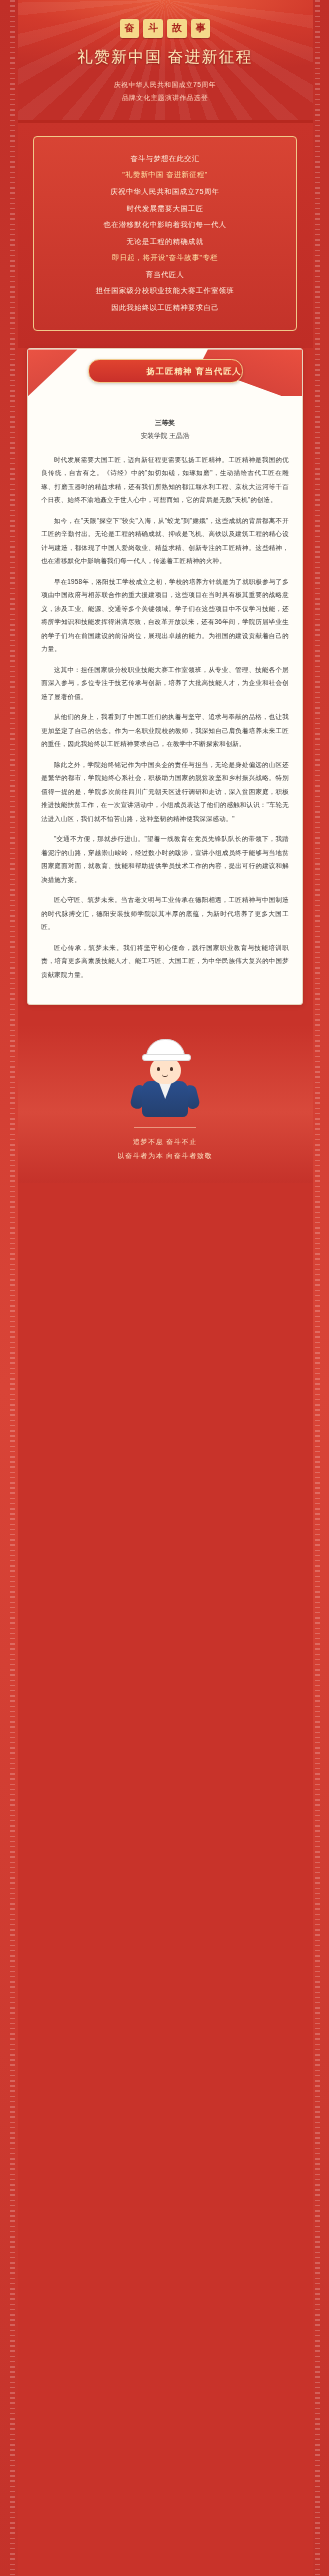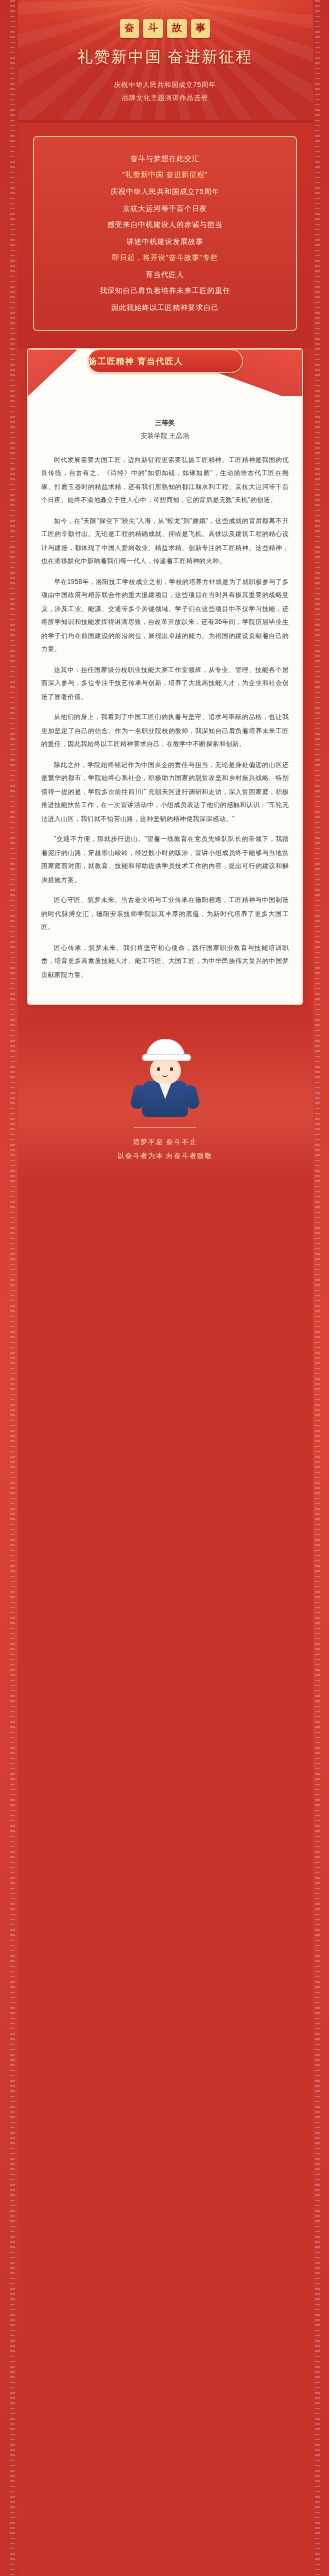--- a/index.html
+++ b/index.html
@@ -147,25 +147,25 @@
     left: 0; top: 0;
     width: 62px; height: 47px;
     background: linear-gradient(160deg, #e8402f 0%, #d4342a 70%, rgba(212,52,42,0) 71%);
     clip-path: polygon(0 0, 80% 0, 0 100%);
     opacity: .9;
   }
   .ribbon {
     position: relative;
     z-index: 3;
     margin: 0 auto;
-    top: 0;
+    top: 10px;
     width: 155px;
     background: linear-gradient(180deg,#e0432f,#c9302a);
     color: #ffe9b8;
-    text-align: left;
+    text-align: right;
     font-size: 8.2px;
     letter-spacing: 1px;
     font-weight: bold;
     font-family: "Liberation Serif", serif;
     padding: 5.2px 0;
     border-radius: 11.3px;
     border: 0.5px solid #f0c98a;
     box-shadow: 0 1px 3.1px rgba(0,0,0,.2);
   }
   .meta {
@@ -276,26 +276,26 @@
           <div>品牌文化主题演讲作品选登</div>
         </div>
       </div>
     </div>
 
     <div class="intro-wrap">
       <div class="intro">
         <span class="line">奋斗与梦想在此交汇</span>
         <span class="line em">"礼赞新中国 奋进新征程"</span>
         <span class="line">庆祝中华人民共和国成立75周年</span>
-        <span class="line">京杭大运河等千百个日夜</span>
-        <span class="line">感受来自中机建设人的赤诚与担当</span>
-        <span class="line">讲述中机建设发展故事</span>
+        <span class="line">时代发展需要大国工匠</span>
+        <span class="line">也在潜移默化中影响着我们每一代人</span>
+        <span class="line">无论是工程的精确成就</span>
         <span class="line em">即日起，将开设"奋斗故事"专栏</span>
         <span class="line">育当代匠人</span>
-        <span class="line">我深知自己肩负着培养未来工匠的重任</span>
+        <span class="line">担任国家级分校职业技能大赛工作室领班</span>
         <span class="line">因此我始终以工匠精神要求自己</span>
       </div>
     </div>
 
     <div class="body-wrap">
       <div class="card">
         <div class="card-flag">
           <div class="ribbon">扬工匠精神 育当代匠人</div>
         </div>
         <div class="meta">

